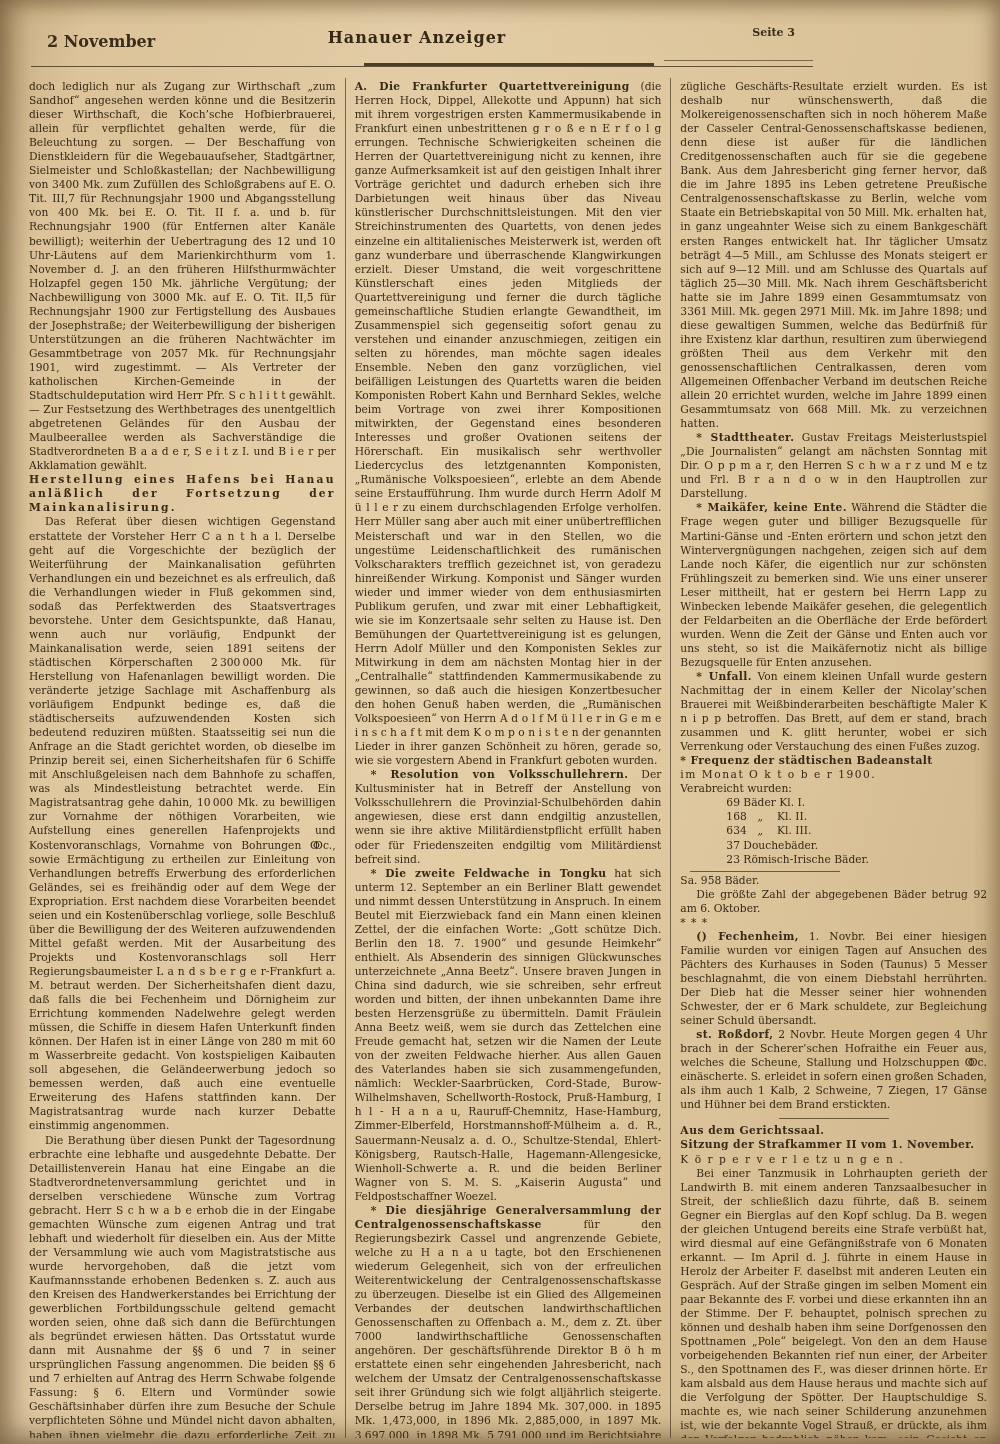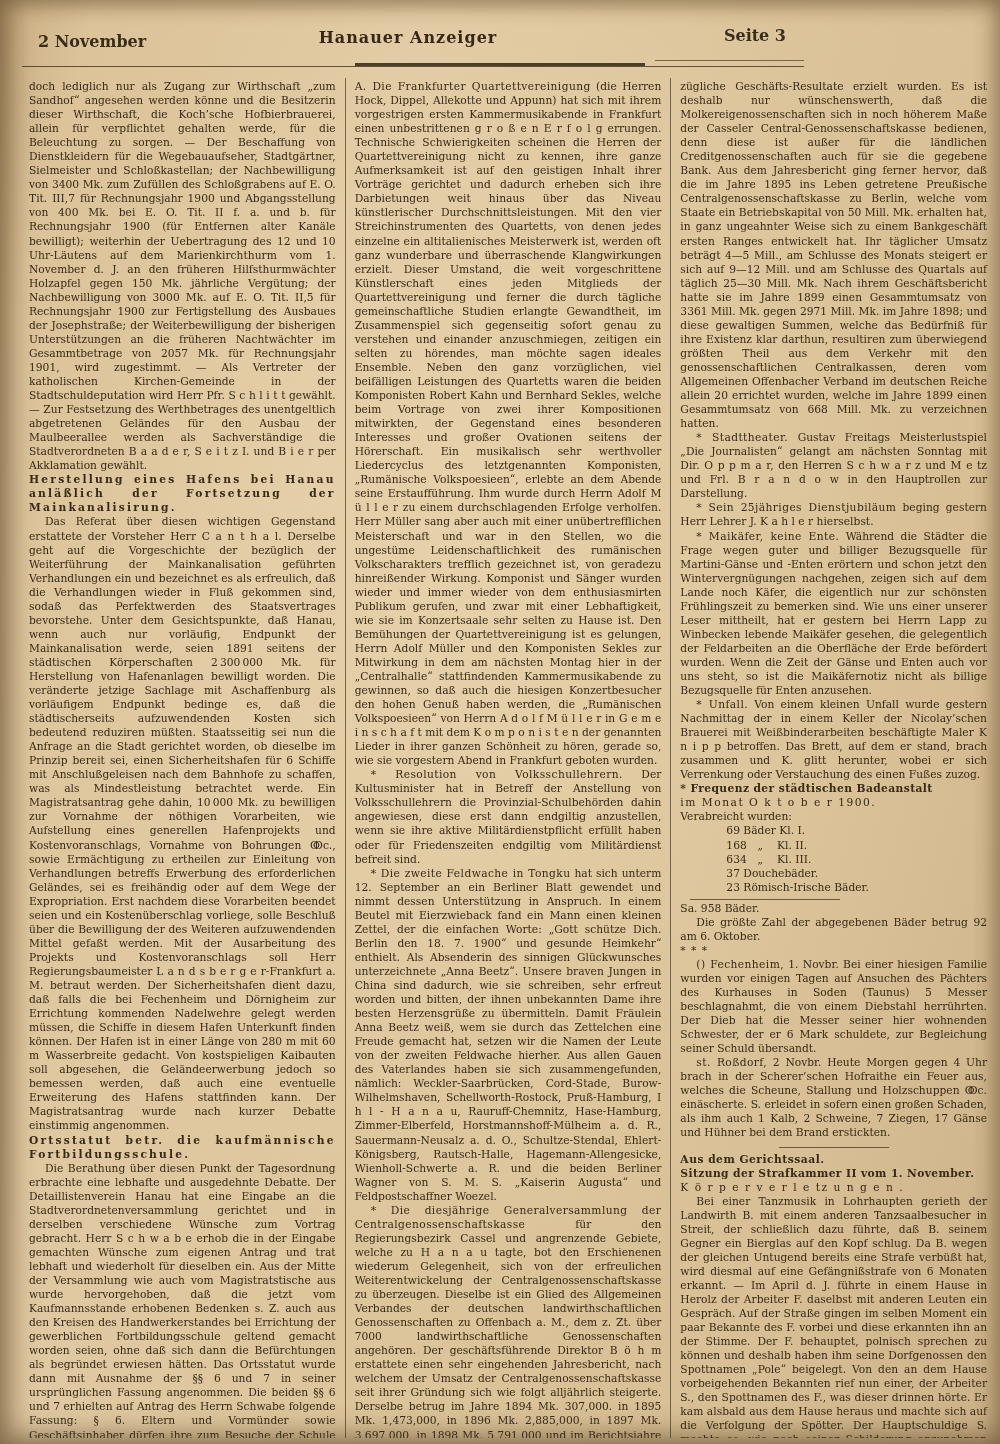--- a/index.html
+++ b/index.html
@@ -7,36 +7,36 @@
   #page{
     position:relative;width:1000px;height:1444px;margin:0 auto;overflow:hidden;
     background:
       radial-gradient(ellipse at 50% 40%, rgba(255,244,210,.25), rgba(0,0,0,0) 60%),
       linear-gradient(105deg, #c9ad82 0%, #dcc39a 7%, #e0c9a2 30%, #dcc49b 55%, #d8bf95 80%, #cdb289 100%);
     box-shadow: inset 14px 0 22px rgba(80,58,30,.35), inset -8px 0 18px rgba(80,58,30,.22),
                 inset 0 -14px 26px rgba(80,58,30,.30), inset 0 10px 16px rgba(120,95,55,.18);
     color:#33271669;
   }
   
-  #header{position:absolute;top:24px;left:0;width:816px;height:44px;}
+  #header{position:absolute;top:24px;left:9px;width:816px;height:44px;}
   #header .h-left{position:absolute;left:38px;top:8px;font-size:16px;font-weight:bold;color:#3a2d1a;}
   #header .h-title{position:absolute;left:0;right:0;top:4px;text-align:center;font-size:16px;font-weight:bold;letter-spacing:1px;color:#352815;}
-  #header .h-right{position:absolute;right:30px;top:2px;font-size:16px;font-weight:bold;color:#3a2d1a;}
+  #header .h-right{position:absolute;right:30px;top:2px;font-size:11px;font-weight:bold;color:#3a2d1a;}
   #header .thin-rule{position:absolute;left:22px;right:12px;top:42px;border-top:1px solid rgba(55,40,20,.75);}
   #header .thick-rule{position:absolute;left:355px;width:290px;top:39px;border-top:3px solid rgba(50,36,18,.85);}
   #header .right-rule{position:absolute;left:655px;right:12px;top:36px;border-top:1px solid rgba(55,40,20,.6);}
   
   #columns{position:absolute;top:78px;left:20px;width:976px;height:1360px;display:flex;overflow:hidden;}
   .col{flex:1 1 0;padding:2px 9px 0 9px;overflow:hidden;height:100%;}
   .col + .col{border-left:1px solid rgba(62,46,24,.65);}
   .col p{margin:0;font-size:10.7px;line-height:14.05px;text-align:justify;color:#37291564;}
   .col p, .col div{color:#372a16;}
   .para{text-indent:16px;}
   .para0{text-indent:0;}
-  .lead{font-weight:normal;letter-spacing:.4px;}
+  .lead{font-weight:bold;letter-spacing:.4px;}
   .headline{font-weight:bold;text-align:center;letter-spacing:2.2px;font-size:11.6px;line-height:15px;margin:3px 6px 2px 6px;text-indent:0;}
   .headline2{font-weight:bold;text-align:center;letter-spacing:.4px;font-size:12.6px;line-height:16px;margin:4px 0 1px 0;text-indent:0;}
   .bigheadline{font-weight:bold;text-align:center;font-size:15.5px;line-height:19px;margin:6px 0 2px 0;text-indent:0;letter-spacing:.5px;}
   .centerline{text-align:center;text-indent:0;letter-spacing:1.5px;}
   .bathline{text-align:left;text-indent:0;padding-left:46px;}
   .rule-short{width:110px;margin:6px auto 5px auto;border-top:1px solid rgba(60,44,22,.7);height:0;}
   .rule-left{width:150px;margin:4px 0 2px 10px;border-top:1px solid rgba(60,44,22,.7);height:0;}
   .stars{text-align:center;font-size:12px;letter-spacing:0;line-height:14px;margin:2px 0;text-indent:0;word-spacing:58px;color:#3b2d18;}
 </style>
 </head>
@@ -50,33 +50,31 @@
     <div class="thin-rule"></div>
     <div class="thick-rule"></div>
     <div class="right-rule"></div>
   </div>
 
   <div id="columns">
     <div class="col">
         <p class="para0"><span>doch lediglich nur als Zugang zur Wirthschaft „zum Sandhof“ angesehen werden könne und die Besitzerin dieser Wirthschaft, die Koch’sche Hofbierbrauerei, allein für verpflichtet gehalten werde, für die Beleuchtung zu sorgen. — Der Beschaffung von Dienstkleidern für die Wegebauaufseher, Stadtgärtner, Sielmeister und Schloßkastellan; der Nachbewilligung von 3400 Mk. zum Zufüllen des Schloßgrabens auf E. O. Tit. III,7 für Rechnungsjahr 1900 und Abgangsstellung von 400 Mk. bei E. O. Tit. II f. a. und b. für Rechnungsjahr 1900 (für Entfernen alter Kanäle bewilligt); weiterhin der Uebertragung des 12 und 10 Uhr-Läutens auf dem Marienkirchthurm vom 1. November d. J. an den früheren Hilfsthurmwächter Holzapfel gegen 150 Mk. jährliche Vergütung; der Nachbewilligung von 3000 Mk. auf E. O. Tit. II,5 für Rechnungsjahr 1900 zur Fertigstellung des Ausbaues der Josephstraße; der Weiterbewilligung der bisherigen Unterstützungen an die früheren Nachtwächter im Gesammtbetrage von 2057 Mk. für Rechnungsjahr 1901, wird zugestimmt. — Als Vertreter der katholischen Kirchen-Gemeinde in der Stadtschuldeputation wird Herr Pfr. S c h l i t t gewählt. — Zur Festsetzung des Werthbetrages des unentgeltlich abgetretenen Geländes für den Ausbau der Maulbeerallee werden als Sachverständige die Stadtverordneten B a a d e r, S e i t z I. und B i e r per Akklamation gewählt.</span></p>
         <p class="headline"><span>Herstellung eines Hafens bei Hanau anläßlich der Fortsetzung der Mainkanalisirung.</span></p>
         <p class="para"><span>Das Referat über diesen wichtigen Gegenstand erstattete der Vorsteher Herr C a n t h a l. Derselbe geht auf die Vorgeschichte der bezüglich der Weiterführung der Mainkanalisation geführten Verhandlungen ein und bezeichnet es als erfreulich, daß die Verhandlungen wieder in Fluß gekommen sind, sodaß das Perfektwerden des Staatsvertrages bevorstehe. Unter dem Gesichtspunkte, daß Hanau, wenn auch nur vorläufig, Endpunkt der Mainkanalisation werde, seien 1891 seitens der städtischen Körperschaften 2 300 000 Mk. für Herstellung von Hafenanlagen bewilligt worden. Die veränderte jetzige Sachlage mit Aschaffenburg als vorläufigem Endpunkt bedinge es, daß die städtischerseits aufzuwendenden Kosten sich bedeutend reduziren müßten. Staatsseitig sei nun die Anfrage an die Stadt gerichtet worden, ob dieselbe im Prinzip bereit sei, einen Sicherheitshafen für 6 Schiffe mit Anschlußgeleisen nach dem Bahnhofe zu schaffen, was als Mindestleistung betrachtet werde. Ein Magistratsantrag gehe dahin, 10 000 Mk. zu bewilligen zur Vornahme der nöthigen Vorarbeiten, wie Aufstellung eines generellen Hafenprojekts und Kostenvoranschlags, Vornahme von Bohrungen ↂc., sowie Ermächtigung zu ertheilen zur Einleitung von Verhandlungen betreffs Erwerbung des erforderlichen Geländes, sei es freihändig oder auf dem Wege der Expropriation. Erst nachdem diese Vorarbeiten beendet seien und ein Kostenüberschlag vorliege, solle Beschluß über die Bewilligung der des Weiteren aufzuwendenden Mittel gefaßt werden. Mit der Ausarbeitung des Projekts und Kostenvoranschlags soll Herr Regierungsbaumeister L a n d s b e r g e r-Frankfurt a. M. betraut werden. Der Sicherheitshafen dient dazu, daß falls die bei Fechenheim und Dörnigheim zur Errichtung kommenden Nadelwehre gelegt werden müssen, die Schiffe in diesem Hafen Unterkunft finden können. Der Hafen ist in einer Länge von 280 m mit 60 m Wasserbreite gedacht. Von kostspieligen Kaibauten soll abgesehen, die Geländeerwerbung jedoch so bemessen werden, daß auch eine eventuelle Erweiterung des Hafens stattfinden kann. Der Magistratsantrag wurde nach kurzer Debatte einstimmig angenommen.</span></p>
-        <p class="headline"><span>Ortsstatut betr. die kaufmännische Fortbildungsschule.</span></p>
         <p class="para"><span>Die Berathung über diesen Punkt der Tagesordnung erbrachte eine lebhafte und ausgedehnte Debatte. Der Detaillistenverein Hanau hat eine Eingabe an die Stadtverordnetenversammlung gerichtet und in derselben verschiedene Wünsche zum Vortrag gebracht. Herr S c h w a b e erhob die in der Eingabe gemachten Wünsche zum eigenen Antrag und trat lebhaft und wiederholt für dieselben ein. Aus der Mitte der Versammlung wie auch vom Magistratstische aus wurde hervorgehoben, daß die jetzt vom Kaufmannsstande erhobenen Bedenken s. Z. auch aus den Kreisen des Handwerkerstandes bei Errichtung der gewerblichen Fortbildungsschule geltend gemacht worden seien, ohne daß sich dann die Befürchtungen als begründet erwiesen hätten. Das Ortsstatut wurde dann mit Ausnahme der §§ 6 und 7 in seiner ursprünglichen Fassung angenommen. Die beiden §§ 6 und 7 erhielten auf Antrag des Herrn Schwabe folgende Fassung: § 6. Eltern und Vormünder sowie Geschäftsinhaber dürfen ihre zum Besuche der Schule verpflichteten Söhne und Mündel nicht davon abhalten, haben ihnen vielmehr die dazu erforderliche Zeit zu gewähren. § 7. Die Inhaber von Handelsgeschäften sind verpflichtet, ihre schulpflichtigen Gehilfen und Lehrlinge so zeitig vom Geschäft zu entlassen, daß die Schüler rechtzeitig und soweit erforderlich umgekleidet im Unterricht erscheinen zu können. Ebenso erhielten die Schulordnung und der Gemeindebeschluß betreffs Festsetzung des Schulgeldes die Genehmigung. Eine von Herrn S c h w a b e eingebrachte Resolution, in der gewünscht wird, daß, um eine Störung des Geschäftsbetriebs thunlichst zu vermeiden, die Unterrichtsstunden an den Anfang oder das Ende der Geschäftszeit verlegt werden möchten, wurde mit Stimmenmehrheit abgelehnt.</span></p>
       </div>
     <div class="col">
         <p class="para0"><span class="lead">A. Die Frankfurter Quartettvereinigung</span><span> (die Herren Hock, Dippel, Allekotte und Appunn) hat sich mit ihrem vorgestrigen ersten Kammermusikabende in Frankfurt einen unbestrittenen g r o ß e n E r f o l g errungen. Technische Schwierigkeiten scheinen die Herren der Quartettvereinigung nicht zu kennen, ihre ganze Aufmerksamkeit ist auf den geistigen Inhalt ihrer Vorträge gerichtet und dadurch erheben sich ihre Darbietungen weit hinaus über das Niveau künstlerischer Durchschnittsleistungen. Mit den vier Streichinstrumenten des Quartetts, von denen jedes einzelne ein altitalienisches Meisterwerk ist, werden oft ganz wunderbare und überraschende Klangwirkungen erzielt. Dieser Umstand, die weit vorgeschrittene Künstlerschaft eines jeden Mitglieds der Quartettvereinigung und ferner die durch tägliche gemeinschaftliche Studien erlangte Gewandtheit, im Zusammenspiel sich gegenseitig sofort genau zu verstehen und einander anzuschmiegen, zeitigen ein selten zu hörendes, man möchte sagen ideales Ensemble. Neben den ganz vorzüglichen, viel beifälligen Leistungen des Quartetts waren die beiden Komponisten Robert Kahn und Bernhard Sekles, welche beim Vortrage von zwei ihrer Kompositionen mitwirkten, der Gegenstand eines besonderen Interesses und großer Ovationen seitens der Hörerschaft. Ein musikalisch sehr werthvoller Liedercyclus des letztgenannten Komponisten, „Rumänische Volkspoesieen“, erlebte an dem Abende seine Erstaufführung. Ihm wurde durch Herrn Adolf M ü l l e r zu einem durchschlagenden Erfolge verholfen. Herr Müller sang aber auch mit einer unübertrefflichen Meisterschaft und war in den Stellen, wo die ungestüme Leidenschaftlichkeit des rumänischen Volkscharakters trefflich gezeichnet ist, von geradezu hinreißender Wirkung. Komponist und Sänger wurden wieder und immer wieder von dem enthusiasmirten Publikum gerufen, und zwar mit einer Lebhaftigkeit, wie sie im Konzertsaale sehr selten zu Hause ist. Den Bemühungen der Quartettvereinigung ist es gelungen, Herrn Adolf Müller und den Komponisten Sekles zur Mitwirkung in dem am nächsten Montag hier in der „Centralhalle“ stattfindenden Kammermusikabende zu gewinnen, so daß auch die hiesigen Konzertbesucher den hohen Genuß haben werden, die „Rumänischen Volkspoesieen“ von Herrn A d o l f M ü l l e r in G e m e i n s c h a f t mit dem K o m p o n i s t e n der genannten Lieder in ihrer ganzen Schönheit zu hören, gerade so, wie sie vorgestern Abend in Frankfurt geboten wurden.</span></p>
         <p class="para"><span class="lead">* Resolution von Volksschullehrern.</span><span> Der Kultusminister hat in Betreff der Anstellung von Volksschullehrern die Provinzial-Schulbehörden dahin angewiesen, diese erst dann endgiltig anzustellen, wenn sie ihre aktive Militärdienstpflicht erfüllt haben oder für Friedenszeiten endgiltig vom Militärdienst befreit sind.</span></p>
         <p class="para"><span class="lead">* Die zweite Feldwache in Tongku</span><span> hat sich unterm 12. September an ein Berliner Blatt gewendet und nimmt dessen Unterstützung in Anspruch. In einem Beutel mit Eierzwieback fand ein Mann einen kleinen Zettel, der die einfachen Worte: „Gott schütze Dich. Berlin den 18. 7. 1900“ und gesunde Heimkehr“ enthielt. Als Absenderin des sinnigen Glückwunsches unterzeichnete „Anna Beetz“. Unsere braven Jungen in China sind dadurch, wie sie schreiben, sehr erfreut worden und bitten, der ihnen unbekannten Dame ihre besten Herzensgrüße zu übermitteln. Damit Fräulein Anna Beetz weiß, wem sie durch das Zettelchen eine Freude gemacht hat, setzen wir die Namen der Leute von der zweiten Feldwache hierher. Aus allen Gauen des Vaterlandes haben sie sich zusammengefunden, nämlich: Weckler-Saarbrücken, Cord-Stade, Burow-Wilhelmshaven, Schellworth-Rostock, Pruß-Hamburg, I h l - H a n a u, Rauruff-Chemnitz, Hase-Hamburg, Zimmer-Elberfeld, Horstmannshoff-Mülheim a. d. R., Sauermann-Neusalz a. d. O., Schultze-Stendal, Ehlert-Königsberg, Rautsch-Halle, Hagemann-Allengesicke, Wienholl-Schwerte a. R. und die beiden Berliner Wagner von S. M. S. „Kaiserin Augusta“ und Feldpostschaffner Woezel.</span></p>
         <p class="para"><span class="lead">* Die diesjährige Generalversammlung der Centralgenossenschaftskasse</span><span> für den Regierungsbezirk Cassel und angrenzende Gebiete, welche zu H a n a u tagte, bot den Erschienenen wiederum Gelegenheit, sich von der erfreulichen Weiterentwickelung der Centralgenossenschaftskasse zu überzeugen. Dieselbe ist ein Glied des Allgemeinen Verbandes der deutschen landwirthschaftlichen Genossenschaften zu Offenbach a. M., dem z. Zt. über 7000 landwirthschaftliche Genossenschaften angehören. Der geschäftsführende Direktor B ö h m erstattete einen sehr eingehenden Jahresbericht, nach welchem der Umsatz der Centralgenossenschaftskasse seit ihrer Gründung sich wie folgt alljährlich steigerte. Derselbe betrug im Jahre 1894 Mk. 307,000. in 1895 Mk. 1,473,000, in 1896 Mk. 2,885,000, in 1897 Mk. 3,697,000, in 1898 Mk. 5,791,000 und im Berichtsjahre 1899 Mk. 6,223,000. Der Centralgenossenschaftskasse, welche von sämmtlichen Centralkassen Deutschlands an erster Stelle mit der Preußischen Centralgenossenschaftskasse zu Berlin im Jahre 1895 in Geschäftsverbindung getreten ist, wurde von dieser ein Kredit von rund einer Million Mark auf Grund ihrer Haftsumme von Mk. 1,414,000 eingeräumt und zwar der bei weitem größere Theil in Form des laufenden Rechnungskredites zum Zinssatze von 3½ pCt. Die an die Genossen vorgeschossenen Darlehen flossen im Berichtsjahre vielfach zurück, so daß eine größere Anzahl von Genossenschaften bei der Casseler Centralgenossenschaftskasse im Guthaben ist. Die Molkereigenossenschaften des Verbandsbezirks führten im Berichtsjahre einen Umsatz von Mk. 1,411,746.65 im laufenden Rechnungsverkehr und Mk. 1,102,000 im Wechselverkehr mit der Casseler Centralgenossenschaftskasse herbei. Ersterer hat nicht zum Mindesten dazu beigetragen, daß von diesen theilweise so vor-</span></p>
       </div>
     <div class="col">
         <p class="para0"><span>zügliche Geschäfts-Resultate erzielt wurden. Es ist deshalb nur wünschenswerth, daß die Molkereigenossenschaften sich in noch höherem Maße der Casseler Central-Genossenschaftskasse bedienen, denn diese ist außer für die ländlichen Creditgenossenschaften auch für sie die gegebene Bank. Aus dem Jahresbericht ging ferner hervor, daß die im Jahre 1895 ins Leben getretene Preußische Centralgenossenschaftskasse zu Berlin, welche vom Staate ein Betriebskapital von 50 Mill. Mk. erhalten hat, in ganz ungeahnter Weise sich zu einem Bankgeschäft ersten Ranges entwickelt hat. Ihr täglicher Umsatz beträgt 4—5 Mill., am Schlusse des Monats steigert er sich auf 9—12 Mill. und am Schlusse des Quartals auf täglich 25—30 Mill. Mk. Nach ihrem Geschäftsbericht hatte sie im Jahre 1899 einen Gesammtumsatz von 3361 Mill. Mk. gegen 2971 Mill. Mk. im Jahre 1898; und diese gewaltigen Summen, welche das Bedürfniß für ihre Existenz klar darthun, resultiren zum überwiegend größten Theil aus dem Verkehr mit den genossenschaftlichen Centralkassen, deren vom Allgemeinen Offenbacher Verband im deutschen Reiche allein 20 errichtet wurden, welche im Jahre 1899 einen Gesammtumsatz von 668 Mill. Mk. zu verzeichnen hatten.</span></p>
         <p class="para"><span class="lead">* Stadttheater.</span><span> Gustav Freitags Meisterlustspiel „Die Journalisten“ gelangt am nächsten Sonntag mit Dir. O p p m a r, den Herren S c h w a r z und M e tz und Frl. B r a n d o w in den Hauptrollen zur Darstellung.</span></p>
-        <p class="para"><span class="lead">* Sein 25jähriges Dienstjubiläum</span><span> beging gestern Herr Lehrer J. K a h l e r hierselbst.</span></p>
         <p class="para"><span class="lead">* Maikäfer, keine Ente.</span><span> Während die Städter die Frage wegen guter und billiger Bezugsquelle für Martini-Gänse und -Enten erörtern und schon jetzt den Wintervergnügungen nachgehen, zeigen sich auf dem Lande noch Käfer, die eigentlich nur zur schönsten Frühlingszeit zu bemerken sind. Wie uns einer unserer Leser mittheilt, hat er gestern bei Herrn Lapp zu Winbecken lebende Maikäfer gesehen, die gelegentlich der Feldarbeiten an die Oberfläche der Erde befördert wurden. Wenn die Zeit der Gänse und Enten auch vor uns steht, so ist die Maikäfernotiz nicht als billige Bezugsquelle für Enten anzusehen.</span></p>
         <p class="para"><span class="lead">* Unfall.</span><span> Von einem kleinen Unfall wurde gestern Nachmittag der in einem Keller der Nicolay’schen Brauerei mit Weißbinderarbeiten beschäftigte Maler K n i p p betroffen. Das Brett, auf dem er stand, brach zusammen und K. glitt herunter, wobei er sich Verrenkung oder Verstauchung des einen Fußes zuzog.</span></p>
         <p class="headline2"><span>* Frequenz der städtischen Badeanstalt</span></p>
         <p class="centerline"><span>im Monat O k t o b e r 1900.</span></p>
         <p class="para0"><span>Verabreicht wurden:</span></p>
         <p class="bathline"><span>69 Bäder Kl. I.</span></p>
         <p class="bathline"><span>168 „  Kl. II.</span></p>
         <p class="bathline"><span>634 „  Kl. III.</span></p>
         <p class="bathline"><span>37 Douchebäder.</span></p>
         <p class="bathline"><span>23 Römisch-Irische Bäder.</span></p>

